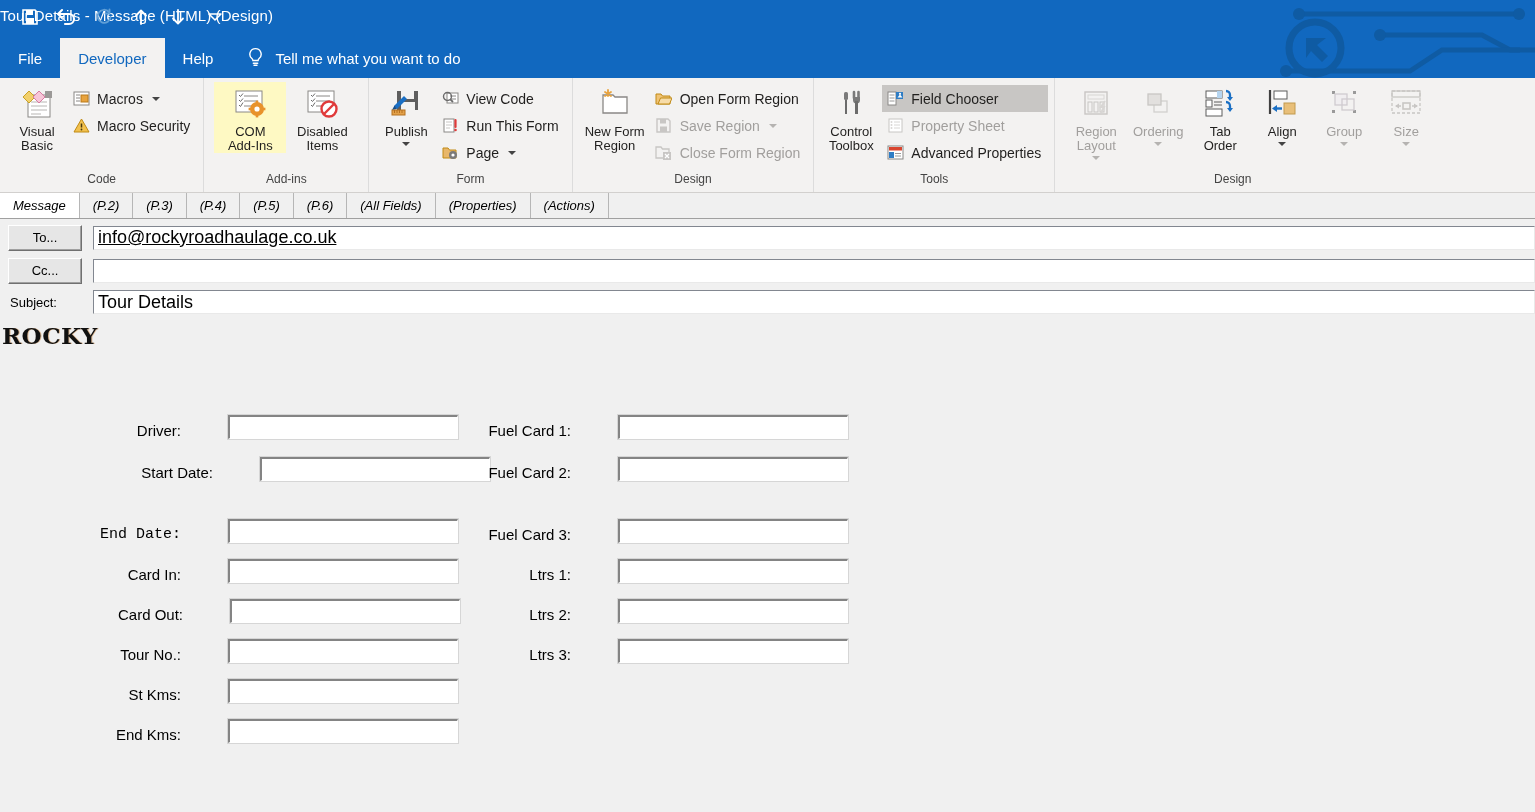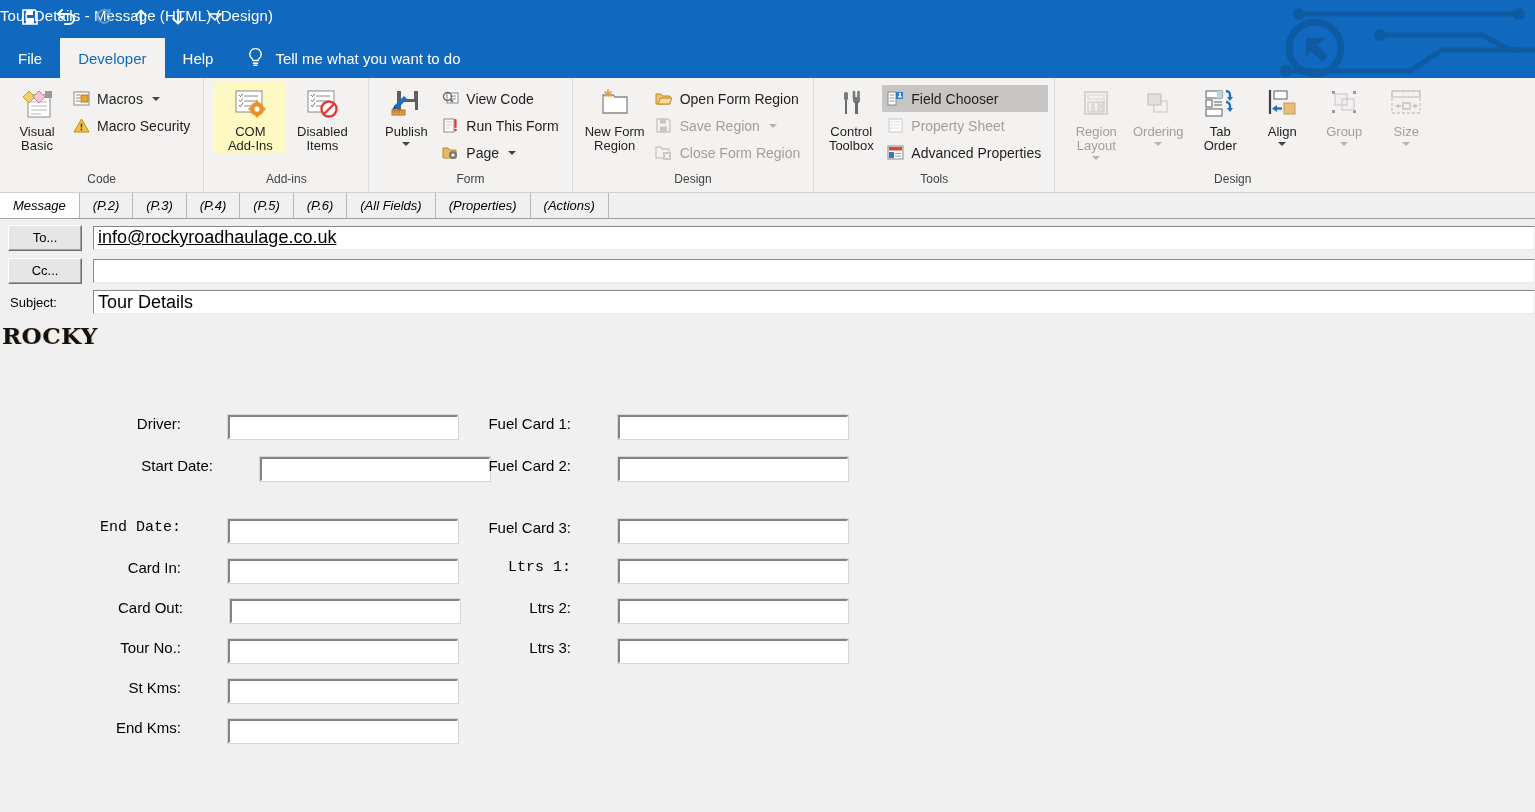--- a/index.html
+++ b/index.html
@@ -251,21 +251,21 @@
     font-family: "DejaVu Serif", serif;
     font-weight: bold;
     font-size: 23px;
     letter-spacing: 0.5px;
     color: #111111;
     text-shadow: 1px 0 0 rgba(200,120,40,0.45);
   }
   .fieldrow {
     position: absolute;
     display: flex;
-    align-items: flex-start;
+    align-items: flex-end;
     gap: 40px;
   }
   .flabel {
     font-size: 15px;
     color: #000000;
     text-align: right;
     padding-right: 7px;
     white-space: nowrap;
   }
   .fbox {
@@ -812,21 +812,21 @@
   </div>
   <div class="fieldrow" style="left:390px; top:140px;">
     <div class="flabel" style="width:188px;">Fuel Card 2:</div>
     <div class="fbox" style="width:230px;"></div>
   </div>
   <div class="fieldrow" style="left:390px; top:202px;">
     <div class="flabel" style="width:188px;">Fuel Card 3:</div>
     <div class="fbox" style="width:230px;"></div>
   </div>
   <div class="fieldrow" style="left:390px; top:242px;">
-    <div class="flabel" style="width:188px;font-family:Liberation Mono, monospace;">Ltrs 1:</div>
+    <div class="flabel" style="width:188px;">Ltrs 1:</div>
     <div class="fbox" style="width:230px;"></div>
   </div>
   <div class="fieldrow" style="left:390px; top:282px;">
     <div class="flabel" style="width:188px;">Ltrs 2:</div>
     <div class="fbox" style="width:230px;"></div>
   </div>
   <div class="fieldrow" style="left:390px; top:322px;">
     <div class="flabel" style="width:188px;">Ltrs 3:</div>
     <div class="fbox" style="width:230px;"></div>
   </div>

